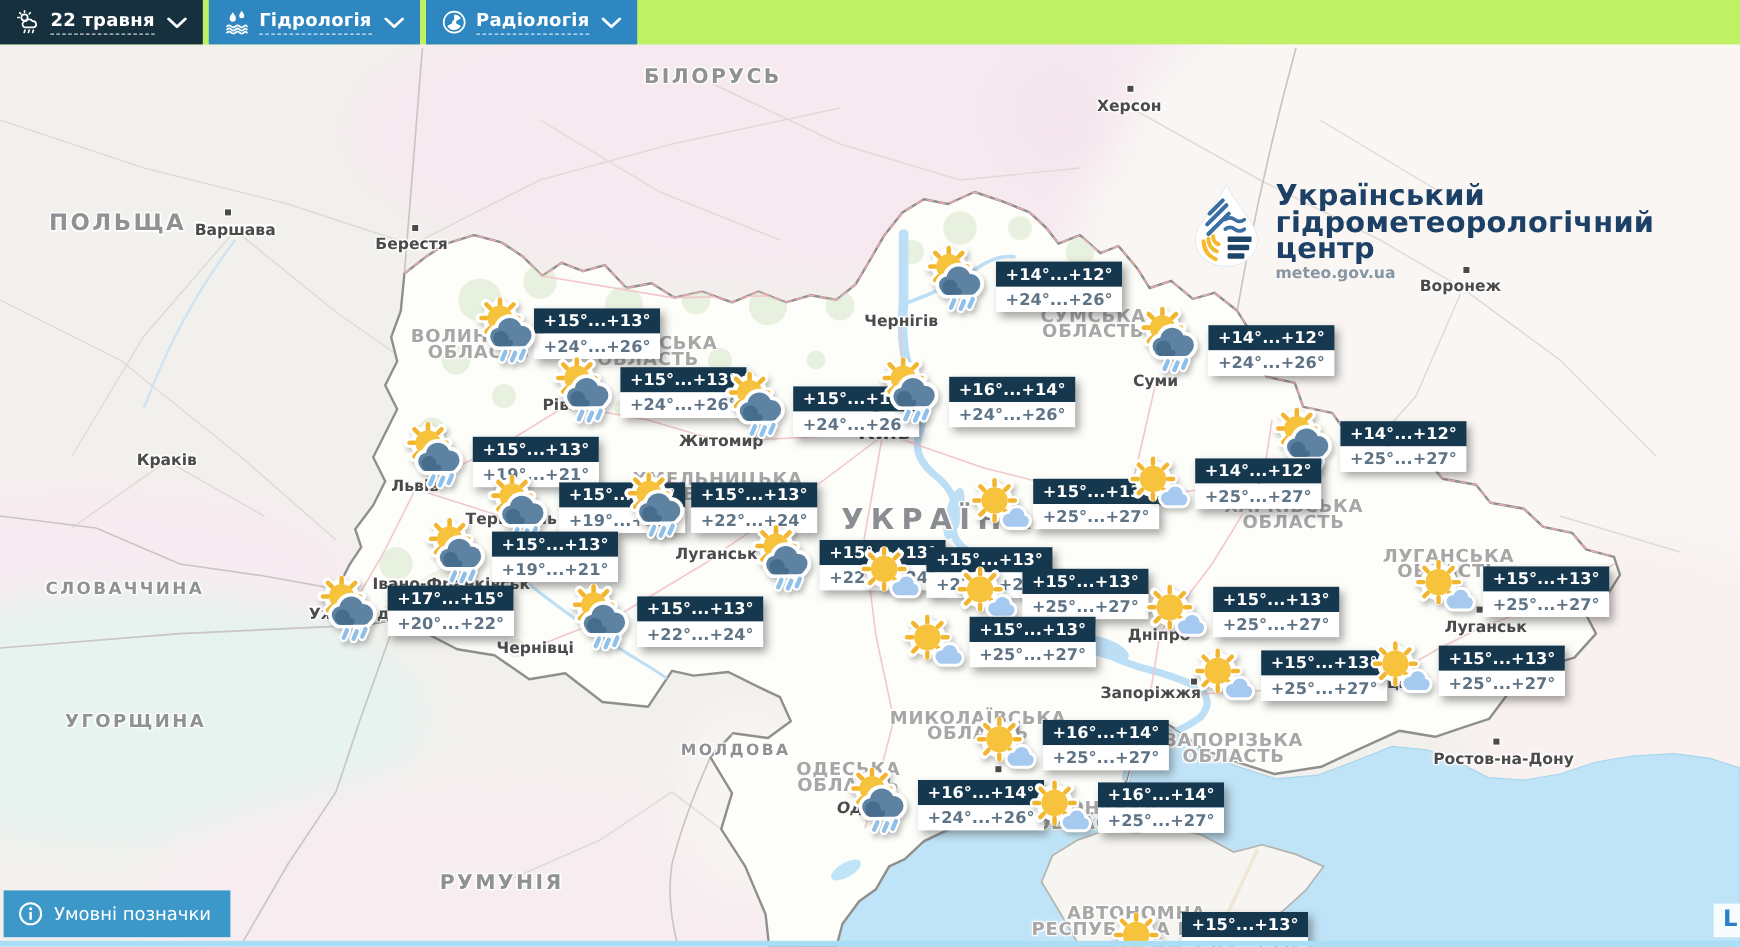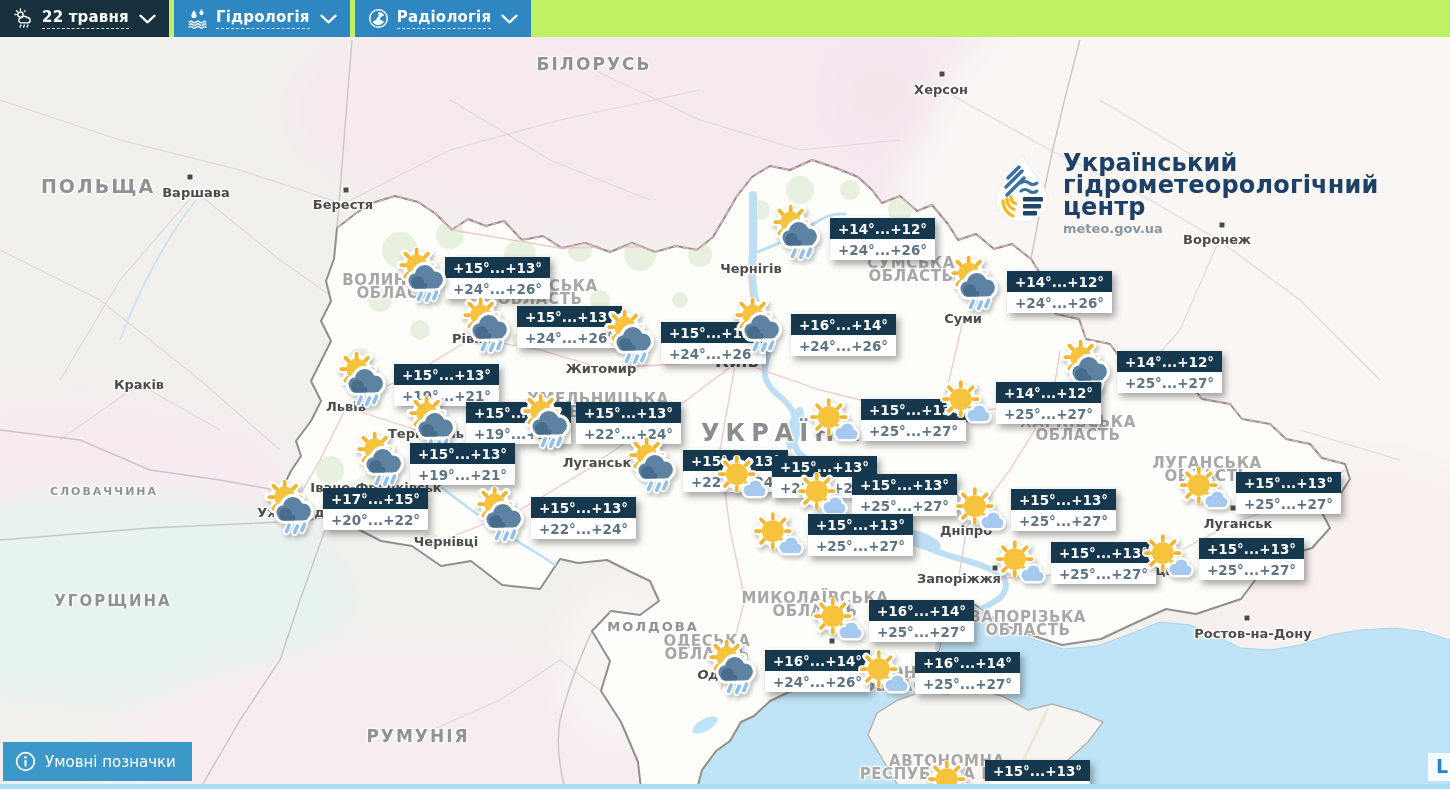--- a/index.html
+++ b/index.html
@@ -313,24 +313,24 @@
 
     <path d="M898,700 L921,692 L948,694 L972,688 L1002,696 L1028,710 L1052,704 L1080,712 L1103,722 L1088,742 L1068,760 L1040,775 L1012,789 L900,789 L883,760 L868,735 L877,713 Z" fill="#f7f5f1" stroke="#b5b3af" stroke-width="1.4"></path>
     <path d="M1048,708 L1010,789" stroke="#efe8d6" stroke-width="3" fill="none"></path>
     <path d="M790,686 Q830,668 872,664" stroke="#c0e4f7" stroke-width="5" fill="none" stroke-linecap="round"></path>
     <ellipse cx="705" cy="725" rx="14" ry="6" fill="#c0e4f7" transform="rotate(-30 705 725)"></ellipse>
   </svg>
 
   <div id="labels">
       <div class="lbl country-label" style="font-size: 17px; left: 594px; top: 64px;">БІЛОРУСЬ</div>
       <div class="lbl country-label" style="font-size: 19px; left: 98px; top: 186px;">ПОЛЬЩА</div>
-      <div class="lbl country-label" style="font-size: 11px; left: 104px; top: 491px;">СЛОВАЧЧИНА</div>
+      <div class="lbl country-label" style="font-size: 14px; left: 104px; top: 491px;">СЛОВАЧЧИНА</div>
       <div class="lbl country-label" style="font-size: 15px; left: 113px; top: 601px;">УГОРЩИНА</div>
       <div class="lbl country-label" style="font-size: 17px; left: 418px; top: 736px;">РУМУНІЯ</div>
-      <div class="lbl country-label" style="font-size: 13px; left: 613px; top: 626px; margin-left: 40px;">МОЛДОВА</div>
+      <div class="lbl country-label" style="font-size: 13px; left: 613px; top: 626px;">МОЛДОВА</div>
       <div class="lbl country-label ukraine" style="font-size: 24px; left: 783px; top: 433px;">УКРАЇНА</div>
       <div class="lbl region-label" style="left: 911px; top: 270px;">
         <div>СУМСЬКА</div>
         <div>ОБЛАСТЬ</div>
       </div>
       <div class="lbl region-label" style="left: 399px; top: 287px;">
         <div>ВОЛИНСЬКА</div>
         <div>ОБЛАСТЬ</div>
       </div>
       <div class="lbl region-label" style="left: 540px; top: 293px;">

